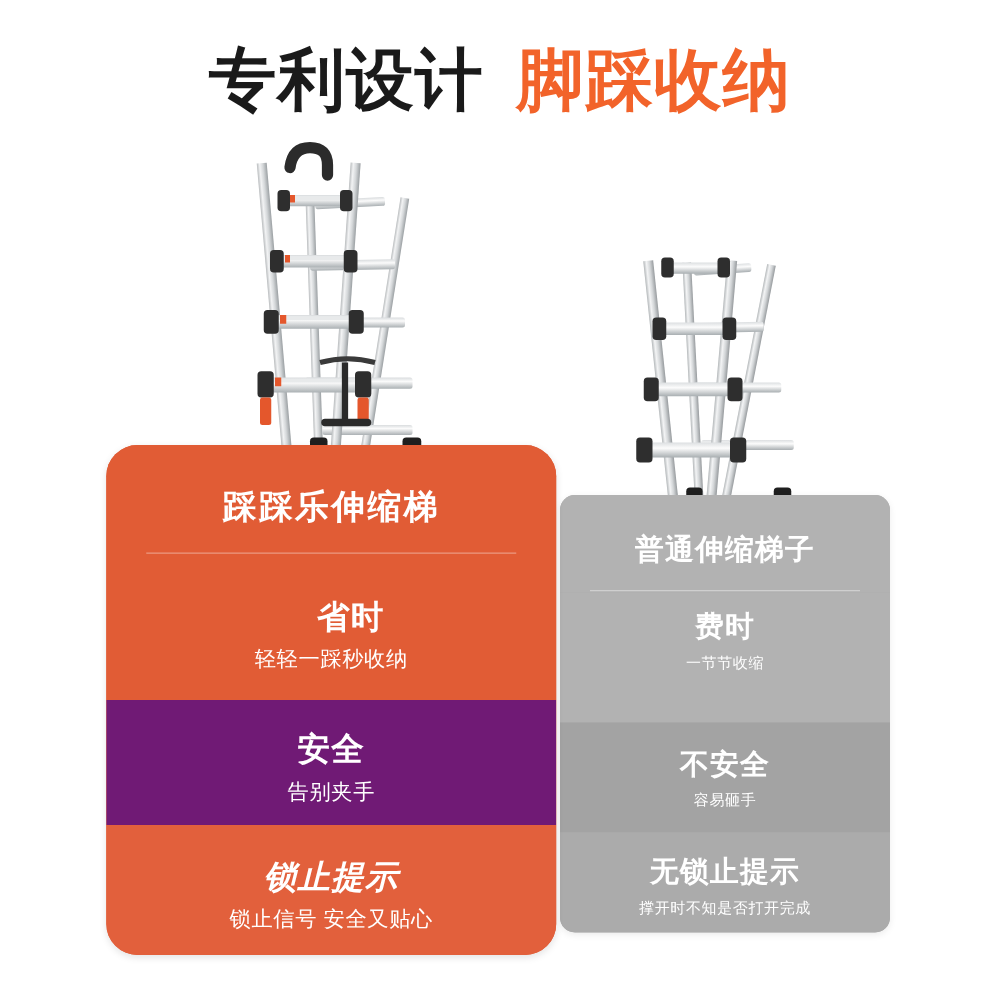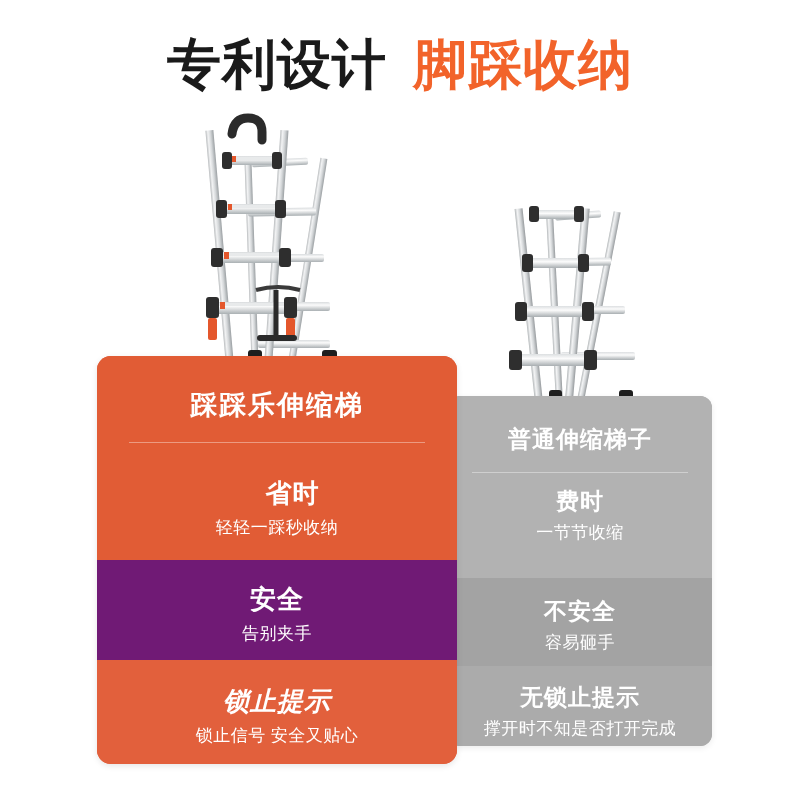--- a/index.html
+++ b/index.html
@@ -64,26 +64,26 @@
     width: 165px;
     height: 232px;
   }
 
   
   .panel {
     position: absolute;
     overflow: hidden;
   }
   .panel-good {
-    left: 97px;
+    left: 85px;
     top: 356px;
     width: 360px;
     height: 408px;
     background: #e05a33;
-    border-radius: 14px;
+    border-radius: 25px;
     z-index: 3;
     box-shadow: 0 2px 6px rgba(0,0,0,0.10);
   }
   .panel-bad {
     left: 448px;
     top: 396px;
     width: 264px;
     height: 350px;
     background: #ababab;
     border-radius: 12px;
@@ -138,21 +138,21 @@
     letter-spacing: 1px;
   }
   .row-sub {
     font-size: 17px;
     color: #ffffff;
     line-height: 1;
     letter-spacing: 0.5px;
     margin-top: 13px;
   }
   .panel-bad .row-head { font-size: 23px; }
-  .panel-bad .row-sub  { font-size: 17px; margin-top: 11px; }
+  .panel-bad .row-sub  { font-size: 12px; margin-top: 11px; }
 
   .panel-good .band-1 .row-head { padding-top: 36px; padding-left: 31px; }
   .panel-good .band-2 .row-head { padding-top: 26px; }
   .panel-good .band-3 .row-head { padding-top: 28px; font-style: italic; }
   .panel-bad  .band-1 .row-head { padding-top: 16px; }
   .panel-bad  .band-2 .row-head { padding-top: 22px; }
   .panel-bad  .band-3 .row-head { padding-top: 20px; }
 </style>
 </head>
 <body>

